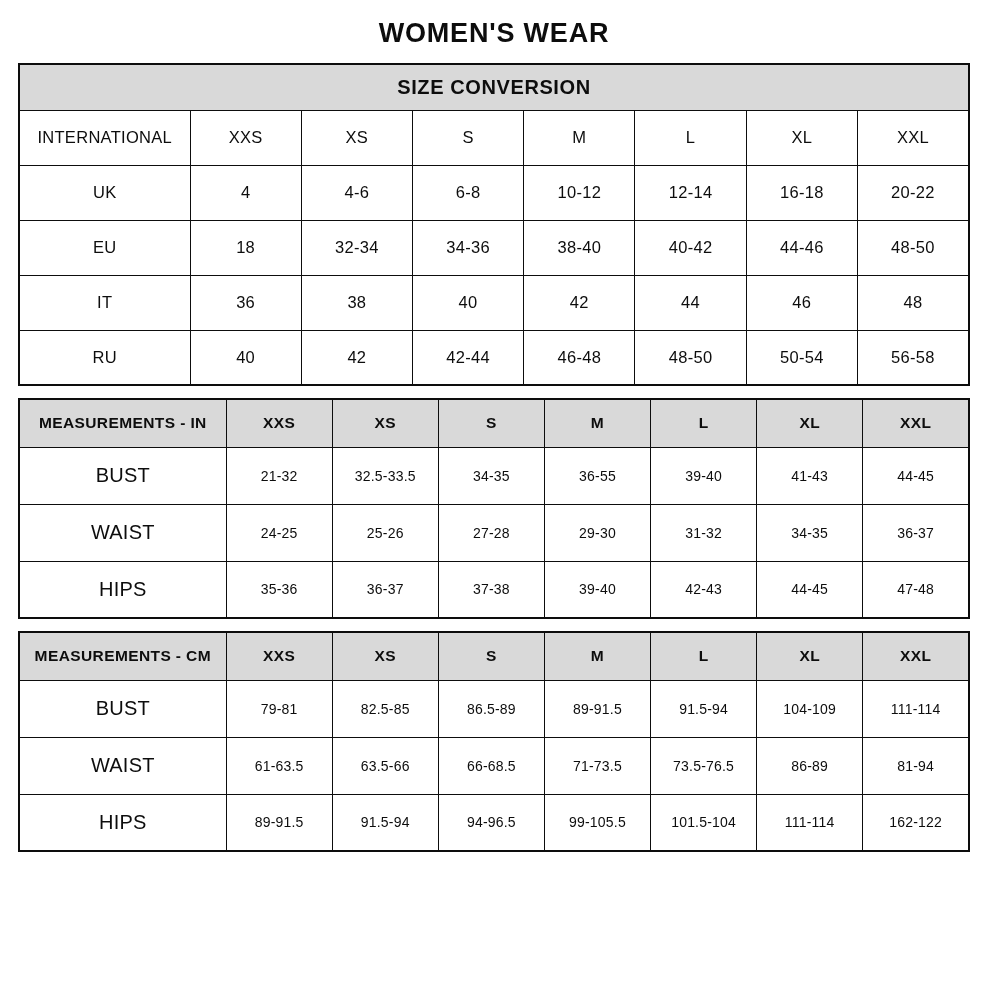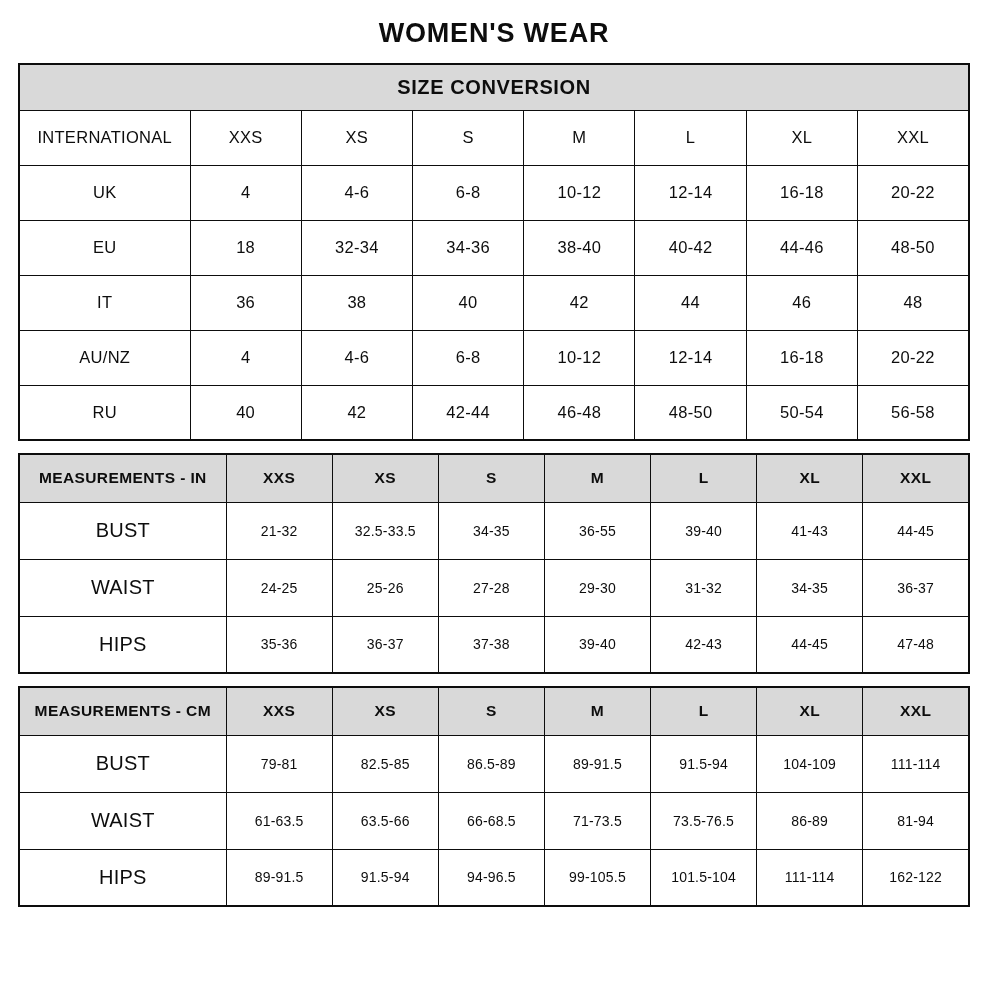--- a/index.html
+++ b/index.html
@@ -128,30 +128,20 @@
           <td class="first-col">IT</td>
           <td>36</td>
           <td>38</td>
           <td>40</td>
           <td>42</td>
           <td>44</td>
           <td>46</td>
           <td>48</td>
         </tr>
         <tr>
-          <td class="first-col">AU/NZ</td>
-          <td>4</td>
-          <td>4-6</td>
-          <td>6-8</td>
-          <td>10-12</td>
-          <td>12-14</td>
-          <td>16-18</td>
-          <td>20-22</td>
-        </tr>
-        <tr>
           <td class="first-col">RU</td>
           <td>40</td>
           <td>42</td>
           <td>42-44</td>
           <td>46-48</td>
           <td>48-50</td>
           <td>50-54</td>
           <td>56-58</td>
         </tr>
       </tbody>

